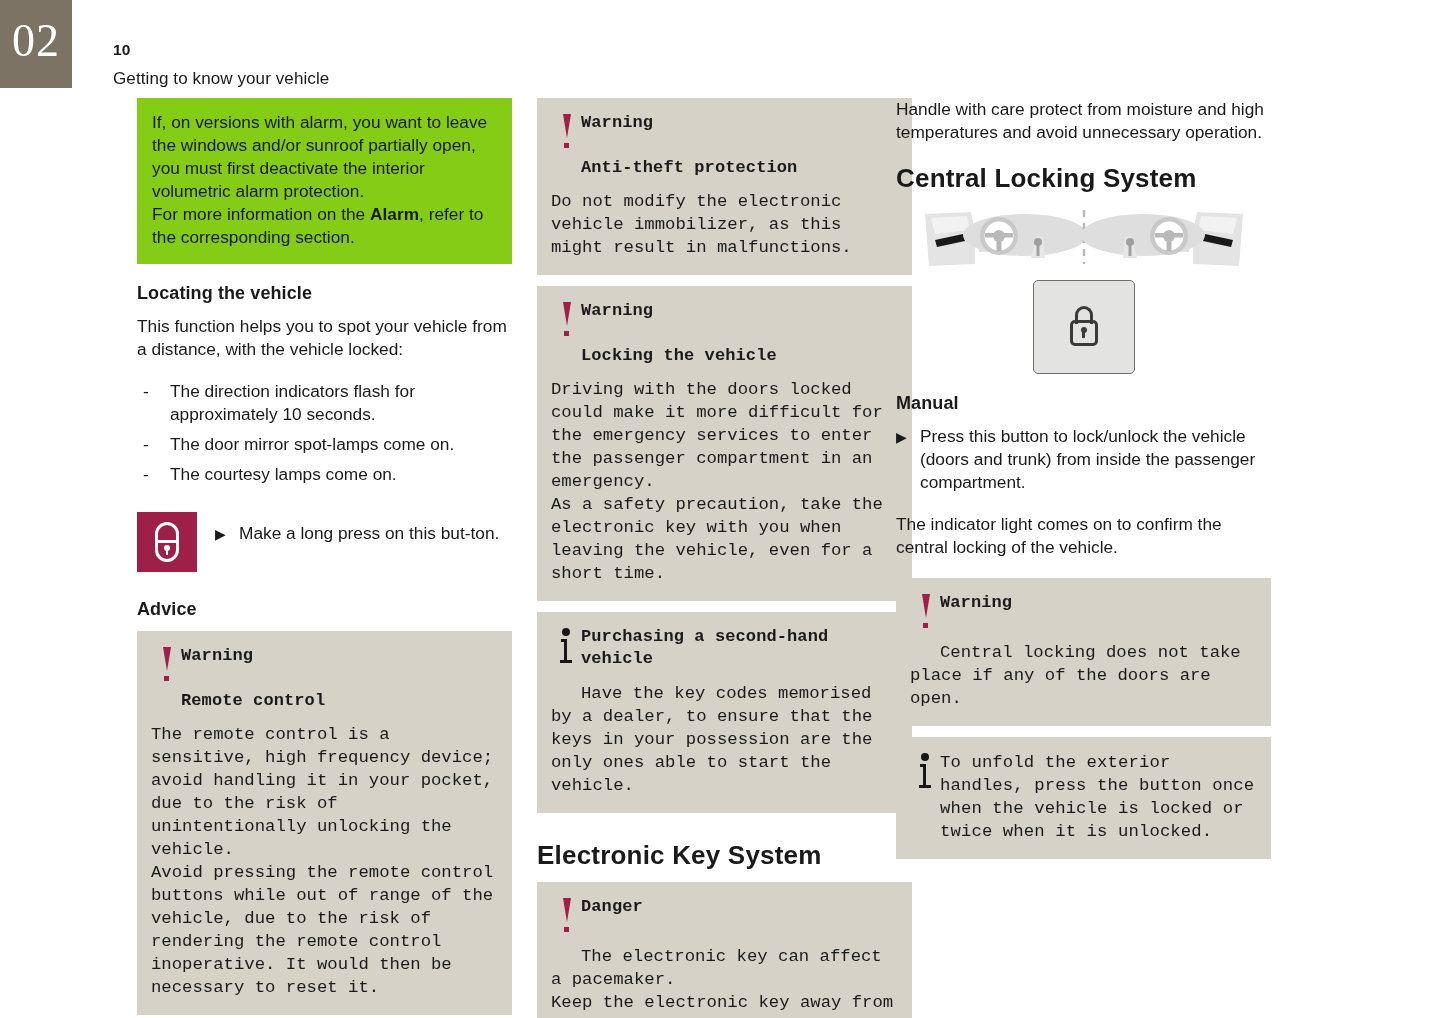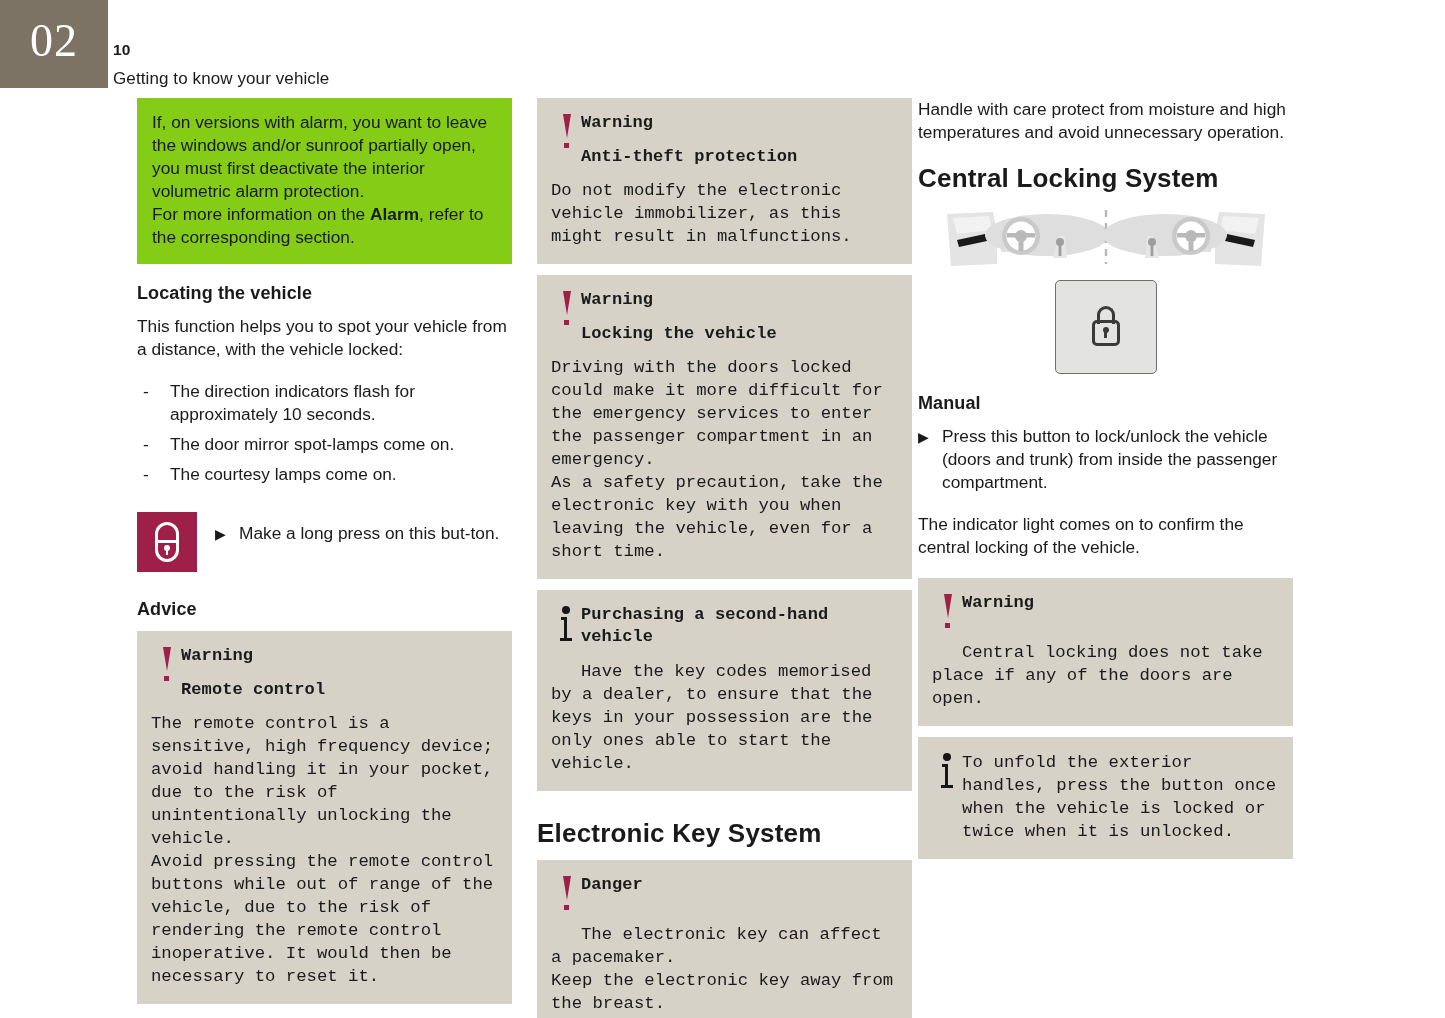--- a/index.html
+++ b/index.html
@@ -13,21 +13,21 @@
     position: relative;
     font-family: "Liberation Sans", sans-serif;
     color: #1a1a1a;
     overflow: hidden;
   }
 
   
   .chapter-tab {
     position: absolute;
     left: 0; top: 0;
-    width: 108px; height: 88px;
+    width: 72px; height: 88px;
     background: #7d7365;
     display: flex;
     align-items: center;
     justify-content: center;
   }
   .chapter-tab-num {
     font-family: "Liberation Serif", serif;
     font-size: 46px;
     color: #ffffff;
     letter-spacing: 1px;
@@ -54,21 +54,21 @@
   }
 
   
   .col {
     position: absolute;
     top: 98px;
     width: 375px;
   }
   #col1 { left: 137px; }
   #col2 { left: 537px; }
-  #col3 { left: 918px; }
+  #col3 { left: 896px; }
 
   
   p.body {
     font-size: 17.3px;
     line-height: 1.33;
     margin: 0;
     letter-spacing: 0px;
   }
   .gap-s { height: 11px; }
   .gap-m { height: 19px; }
@@ -121,21 +121,21 @@
     font-size: 17px;
     font-weight: bold;
     line-height: 1.3;
     letter-spacing: .1px;
   }
   .note-subtitle {
     font-size: 17px;
     font-weight: bold;
     line-height: 1.3;
     letter-spacing: .1px;
-    margin-top: 12px;
+    margin-top: 23px;
   }
   .note-body {
     font-size: 17.3px;
     line-height: 1.33;
     margin-top: 11px;
   }
   .note-body.indent-first {
     text-indent: 30px;
   }
 

